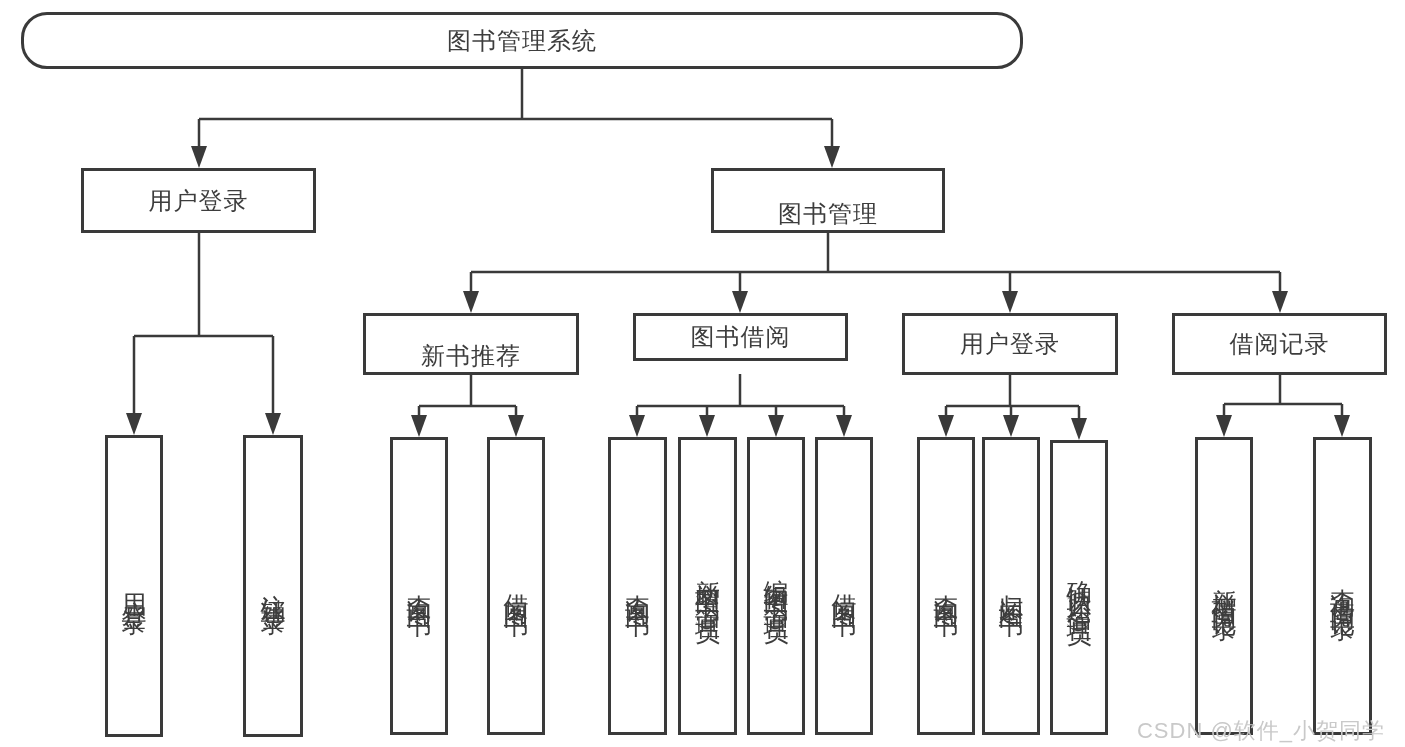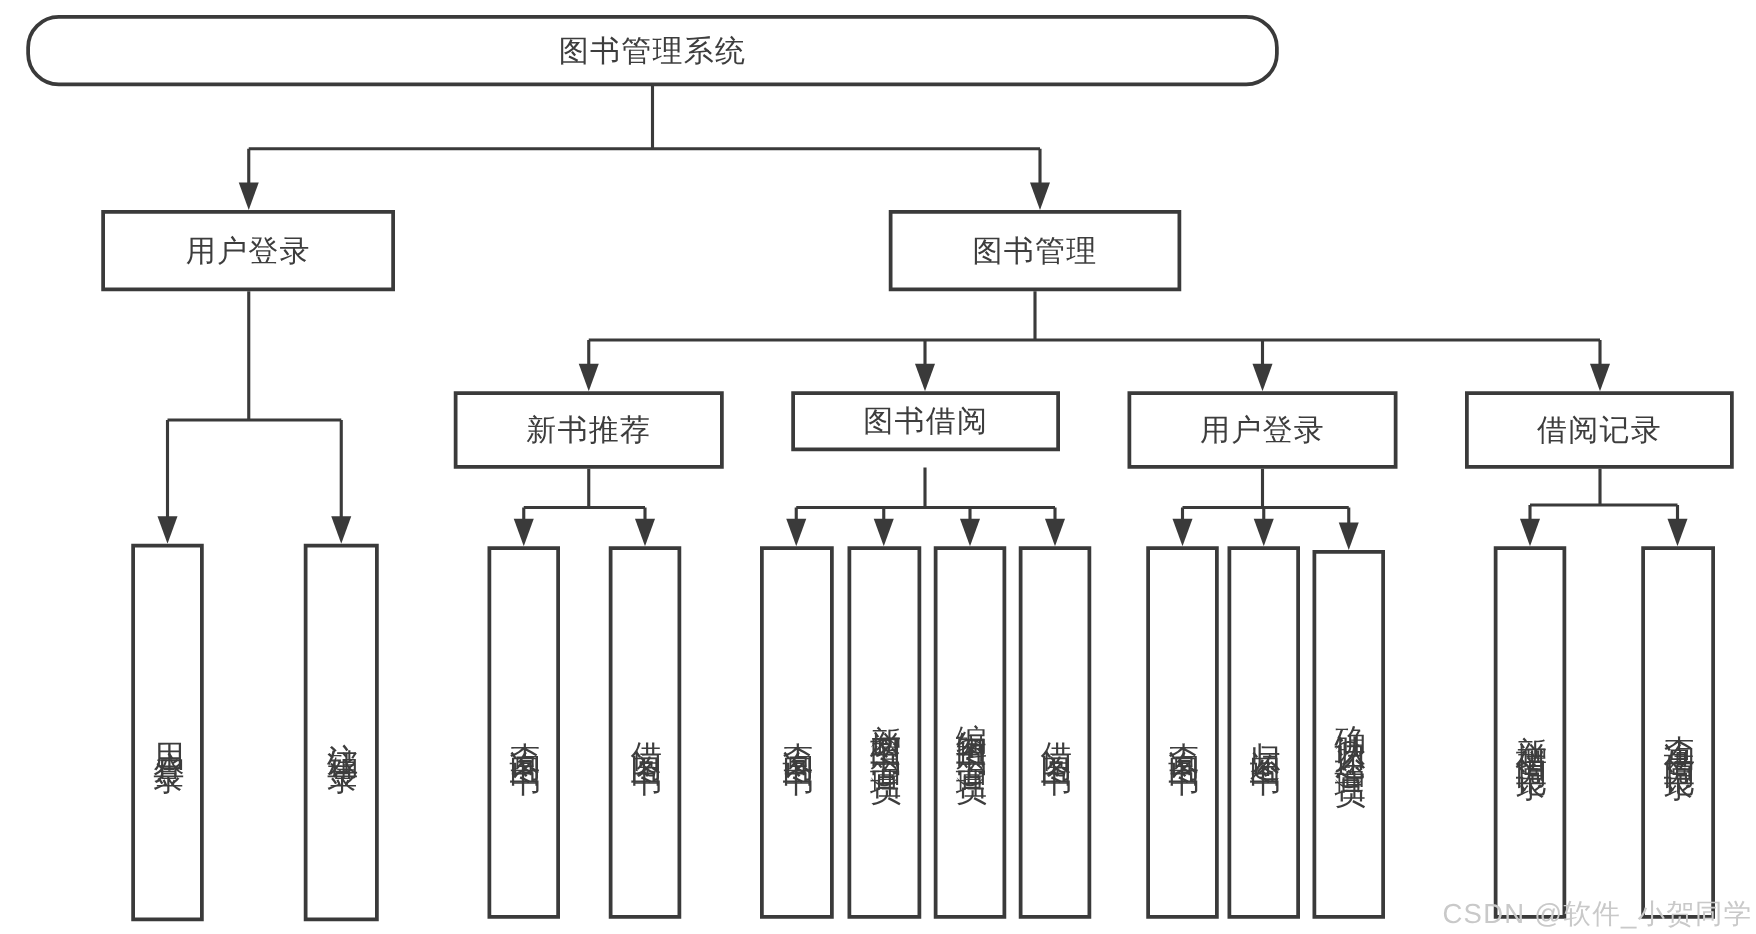--- a/index.html
+++ b/index.html
@@ -25,21 +25,21 @@
   .vlabel{
     writing-mode:vertical-rl;
     text-orientation:mixed;
     font-size:25px;
     letter-spacing:6px;
     line-height:1;
     white-space:nowrap;
   }
   #watermark{
     position:absolute;
-    right:3px;bottom:1px;
+    right:20px;bottom:1px;
     z-index:10;
     color:#c9c9c9;
     font-size:22px;
     letter-spacing:1px;
     white-space:nowrap;
   }
 </style>
 </head>
 <body>
 
@@ -111,25 +111,25 @@
     </g>
   </svg>
 
   <div class="box" style="left:21px;top:12px;width:1002px;height:57px;border-radius:26px;">
     <span class="hlabel">图书管理系统</span>
   </div>
 
   <div class="box" style="left:81px;top:168px;width:235px;height:65px;">
     <span class="hlabel">用户登录</span>
   </div>
-  <div class="box" style="left:711px;top:168px;width:234px;height:65px;">
+  <div class="box" style="left:711px;top:168px;width:234px;height:65px;align-items:flex-end;">
     <span class="hlabel">图书管理</span>
   </div>
 
-  <div class="box" style="left:363px;top:313px;width:216px;height:62px;">
+  <div class="box" style="left:363px;top:313px;width:216px;height:62px;align-items:flex-end;">
     <span class="hlabel">新书推荐</span>
   </div>
   <div class="box" style="left:633px;top:313px;width:215px;height:48px;">
     <span class="hlabel">图书借阅</span>
   </div>
   <div class="box" style="left:902px;top:313px;width:216px;height:62px;">
     <span class="hlabel">用户登录</span>
   </div>
   <div class="box" style="left:1172px;top:313px;width:215px;height:62px;">
     <span class="hlabel">借阅记录</span>

